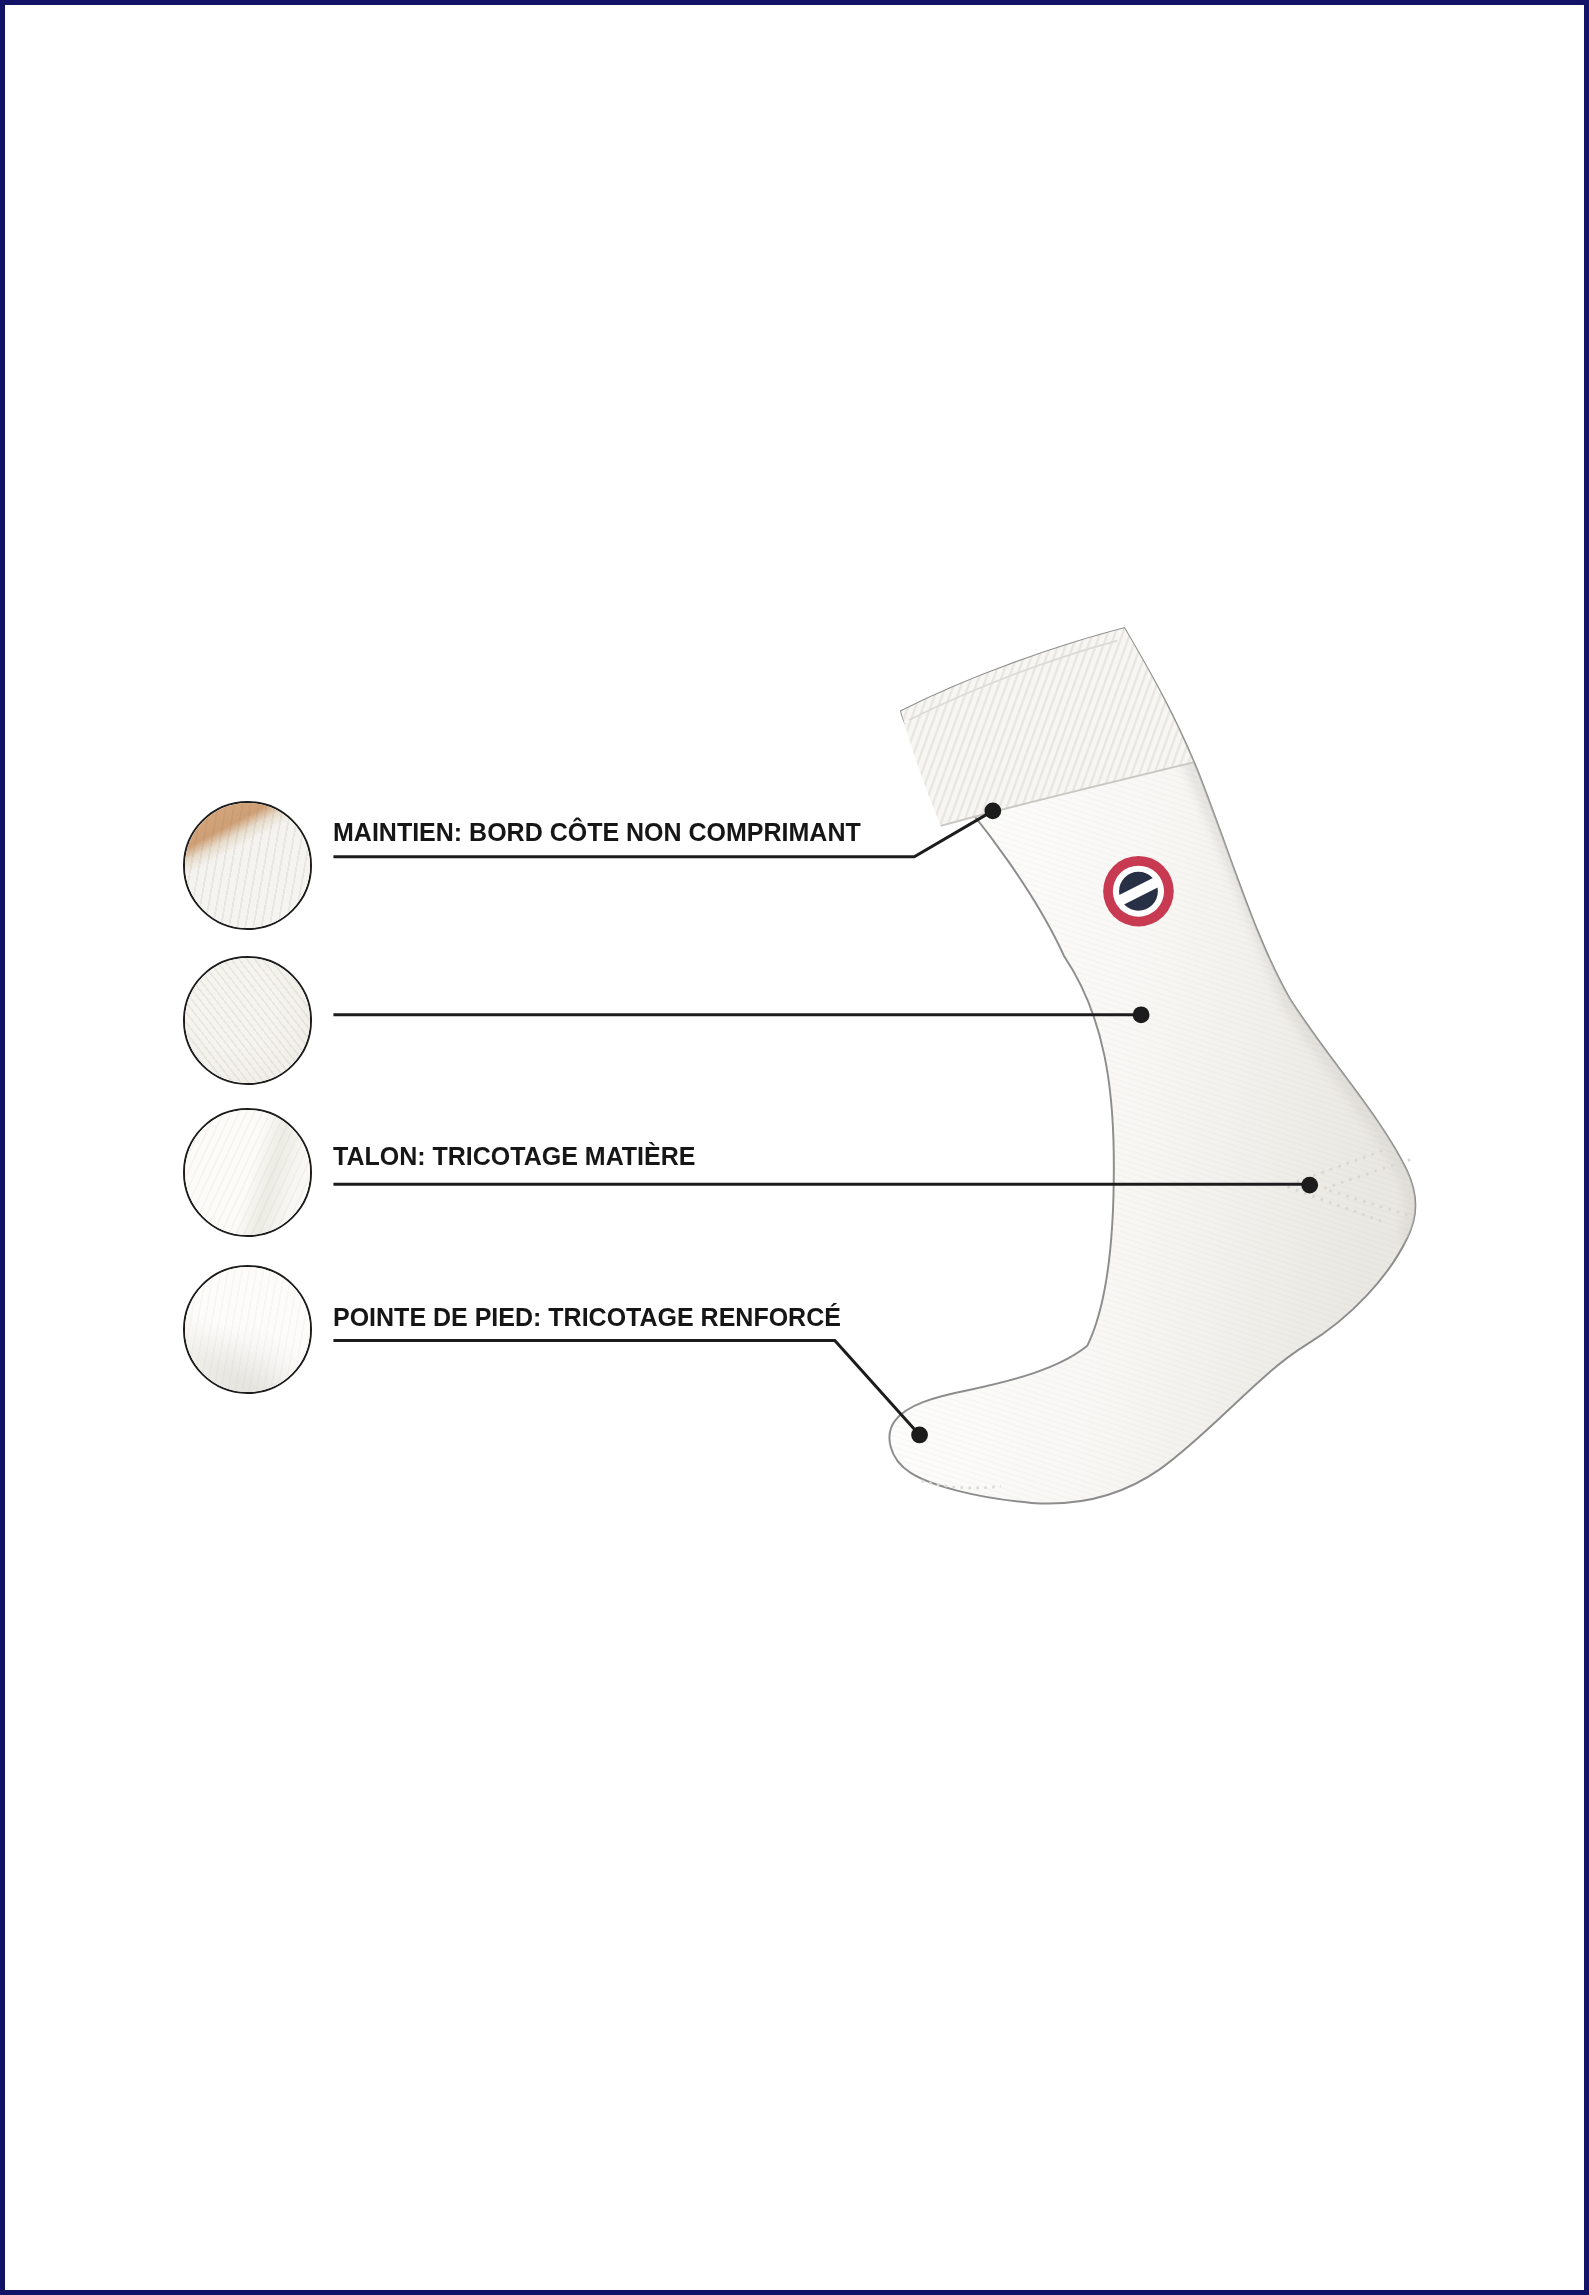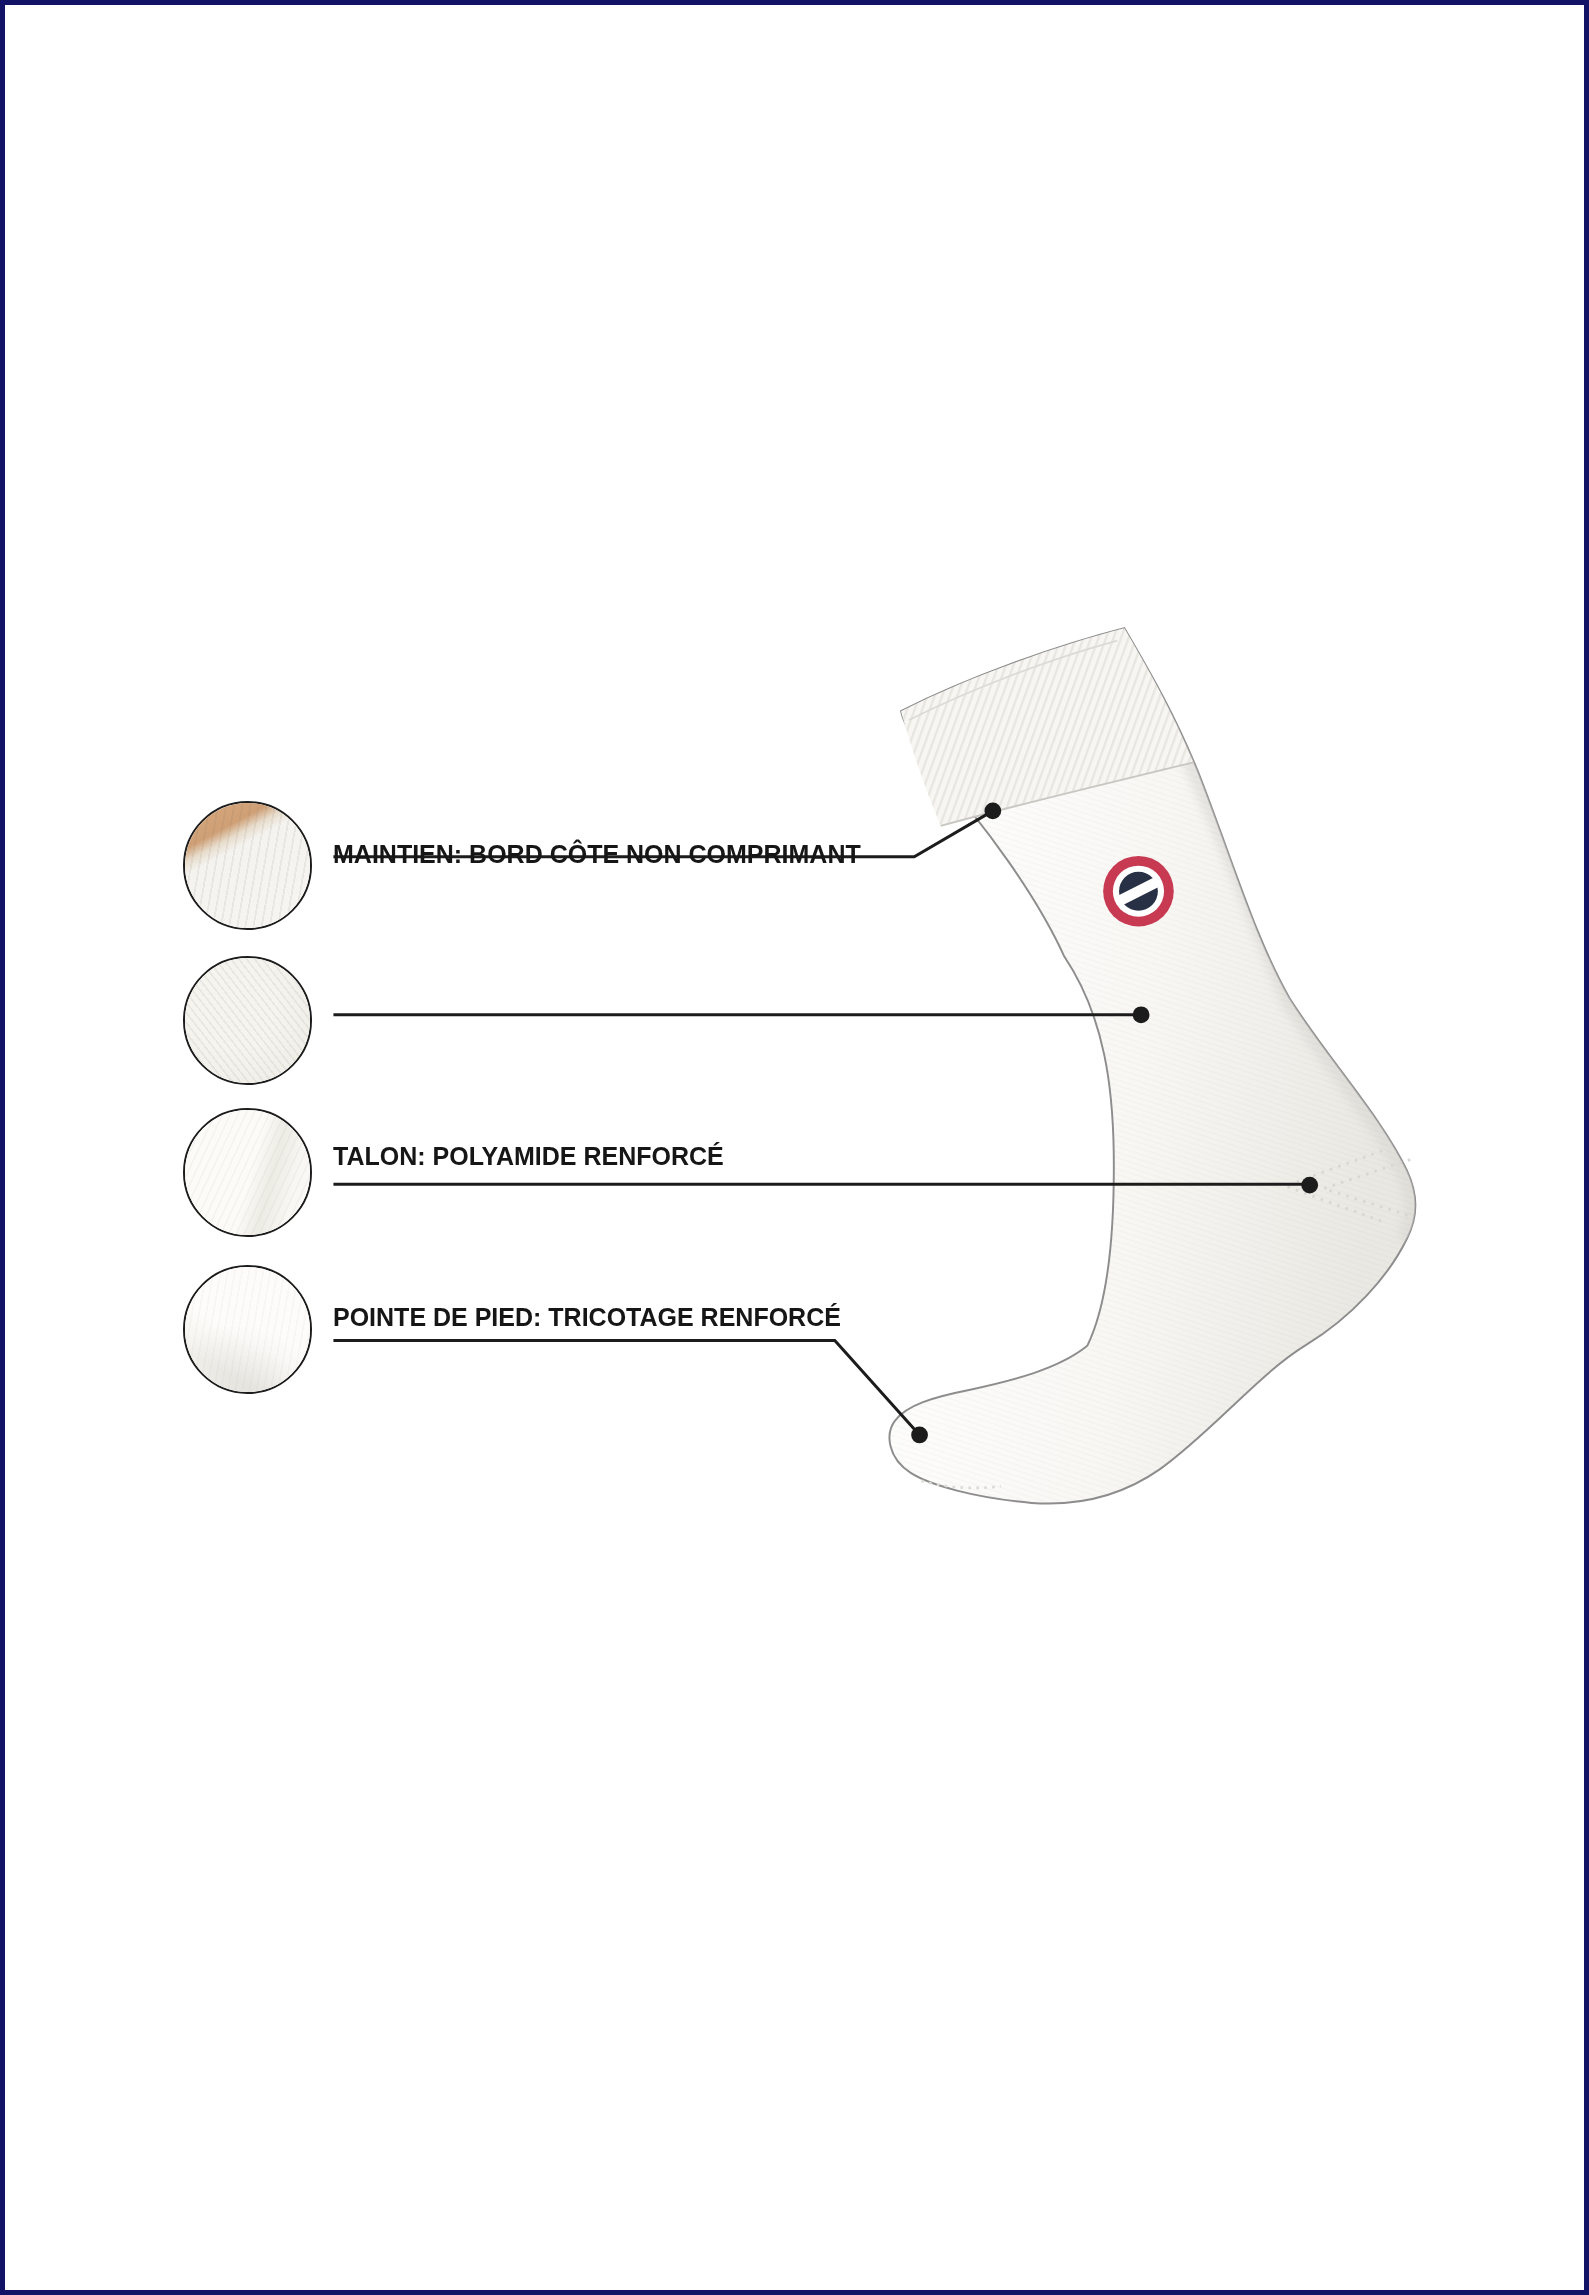--- a/index.html
+++ b/index.html
@@ -12,21 +12,21 @@
     overflow:hidden;
     font-family:"Liberation Sans",sans-serif;
   }
   .art{position:absolute;left:0;top:0;width:1589px;height:2295px;}
   
   .t-row{
     position:absolute;left:328px;
     font-weight:700;font-size:25px;line-height:1;
     letter-spacing:0px;color:#161616;white-space:nowrap;
   }
-  .r1{top:837px;text-align:right;} .r2a{top:971px;} .r2b{top:1021px;} .r3{top:1139px;} .r4{top:1300px;}
+  .r1{top:815px;text-align:right;} .r2a{top:971px;} .r2b{top:1021px;} .r3{top:1139px;} .r4{top:1300px;}
   
   .thumb{
     position:absolute;width:129px;height:129px;border-radius:50%;
     border:2.6px solid #1c1c1c;box-sizing:border-box;overflow:hidden;
     background:#f6f5f1;
   }
   .thumb .ph{width:100%;height:100%;}
   .th1{left:178px;top:796px;}
   .th2{left:178px;top:951px;}
   .th3{left:178px;top:1103px;}
@@ -169,17 +169,17 @@
     <div class="ph ph2"></div>
   </div>
   <div class="thumb th3">
     <div class="ph ph3"></div>
   </div>
   <div class="thumb th4">
     <div class="ph ph4"></div>
   </div>
 
   <div class="t-row r1">MAINTIEN: BORD CÔTE NON COMPRIMANT</div>
-  <div class="t-row r3">TALON: POLYAMIDE RENFORCÉ</div>
+  <div class="t-row r3">TALON: TRICOTAGE MATIÈRE</div>
   <div class="t-row r4">POINTE DE PIED: TRICOTAGE RENFORCÉ</div>
 
 </div>
 
 
 </body></html>

